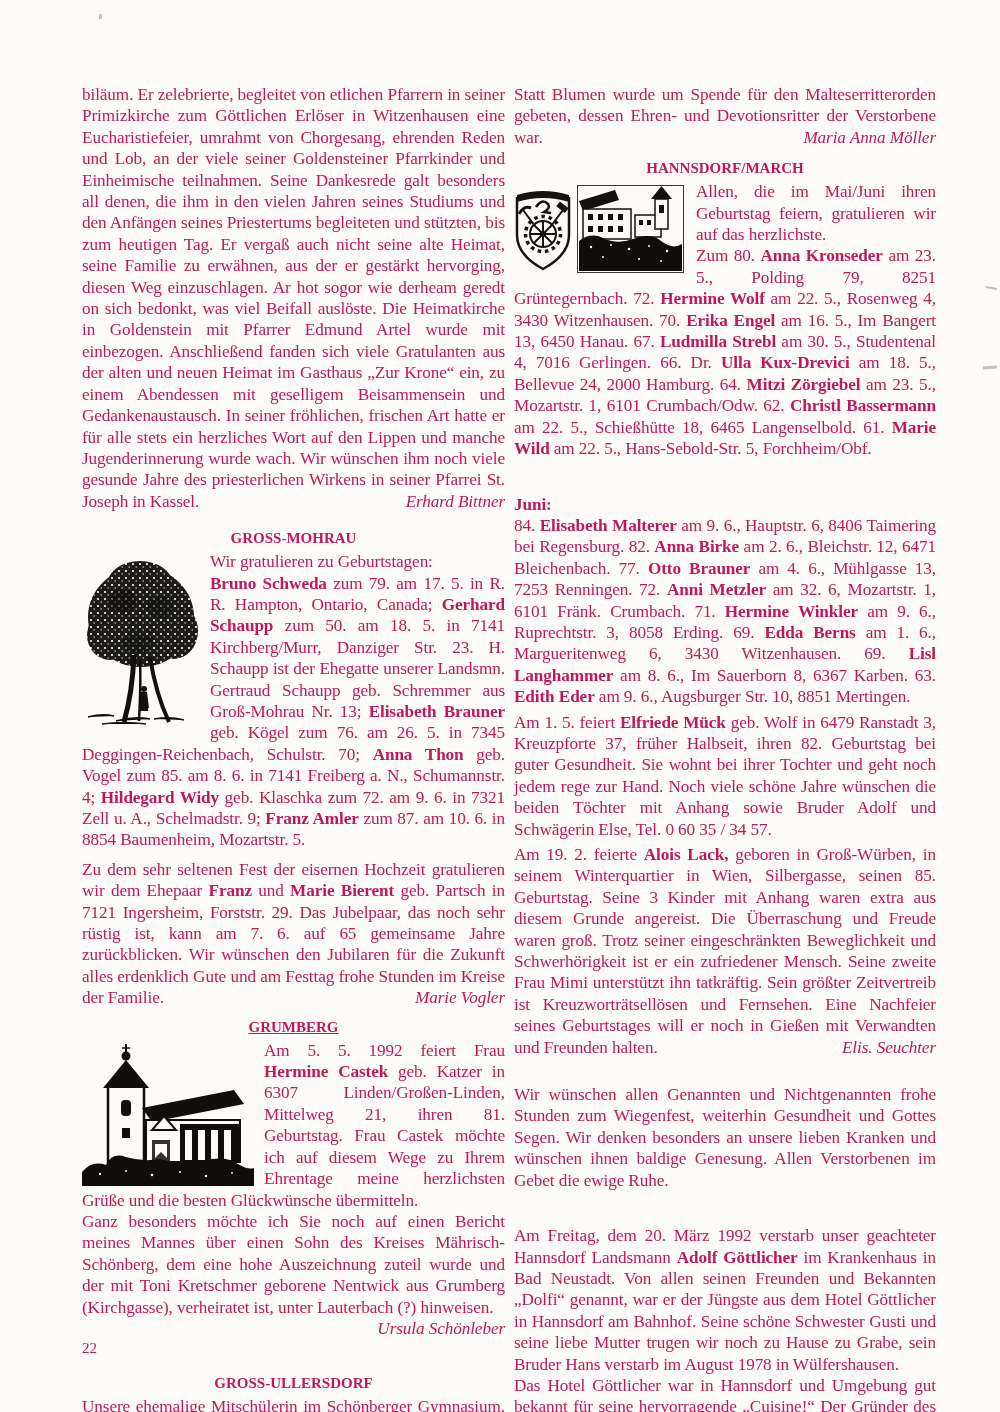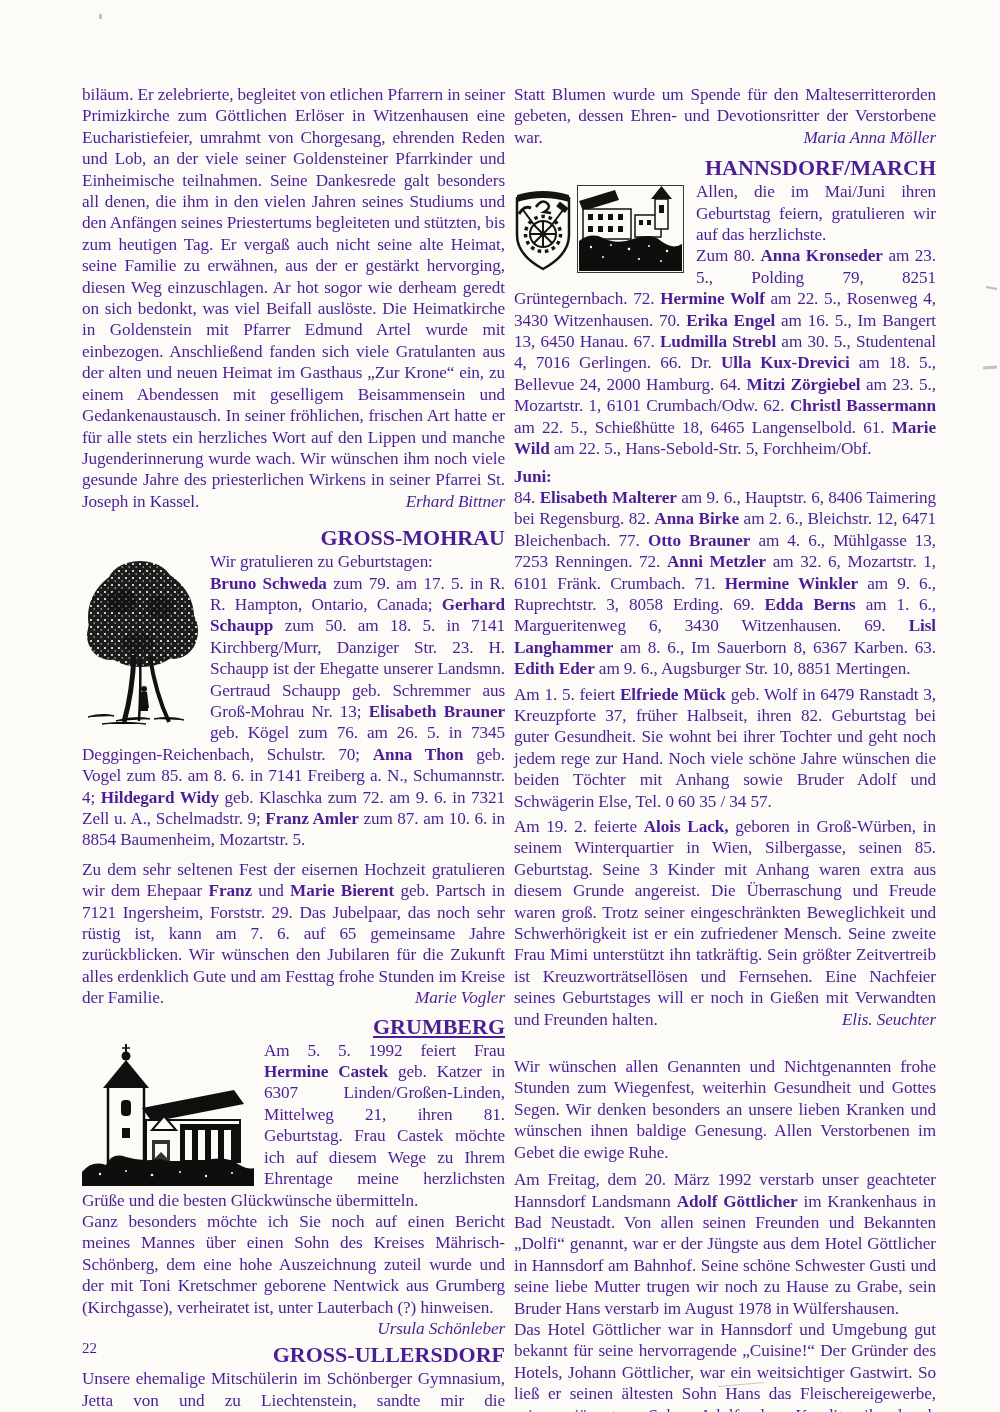--- a/index.html
+++ b/index.html
@@ -1,29 +1,29 @@
 <!DOCTYPE html>
 <html lang="de"><head>
 <meta charset="utf-8">
 <style>
   html,body{margin:0;padding:0;background:#e8e8e6;}
   .page{position:relative;width:1000px;height:1412px;background:#fcfbf8;overflow:hidden;
-        font-family:"Liberation Serif","DejaVu Serif",serif;color:#4c1d95;}
+        font-family:"Liberation Serif","DejaVu Serif",serif;color:#be185d;}
   .columns{position:absolute;left:82px;top:84px;width:854px;display:flex;gap:9px;}
   .col{width:423px;}
   .col.right{width:422px;}
   p{margin:0;font-size:17.2px;line-height:21.4px;text-align:justify;
     letter-spacing:-0.1px;hyphens:auto;-webkit-hyphens:auto;}
   b{font-weight:bold;}
-  h3{font-size:22px;line-height:20px;font-weight:bold;text-align:right;margin:16px 0 3px 0;}
+  h3{font-size:15px;line-height:20px;font-weight:bold;text-align:center;margin:16px 0 3px 0;}
   .label{font-weight:bold;text-align:left;}
   .sig{float:right;font-style:italic;padding-left:12px;}
   .clearfix::after{content:"";display:block;clear:both;}
   .mt8{margin-top:8px;text-decoration:underline;}.mt10{margin-top:10px;}.mt16{margin-top:8px;}
-  .mt18{margin-top:6px;}.mt20{margin-top:4px;}.mt26{margin-top:26px;}
+  .mt18{margin-top:34px;}.mt20{margin-top:4px;}.mt26{margin-top:26px;}
   .float-img{float:left;margin:4px 10px 2px 0;}
   .imgpair{float:left;margin:4px 12px 2px 0;display:flex;gap:5px;align-items:flex-start;}
   .page-number{position:absolute;left:82px;top:1340px;font-size:15px;}
   .artifact{position:absolute;background:#8a8a86;}
   .a1{left:986px;top:287px;width:11px;height:2px;transform:rotate(10deg);opacity:.55;}
   .a2{left:983px;top:366px;width:14px;height:3px;transform:rotate(-4deg);opacity:.5;}
   .a3{left:99px;top:14px;width:3px;height:5px;opacity:.5;}
   .a4{left:718px;top:1384px;width:46px;height:1px;transform:rotate(-5deg);opacity:.45;}
   svg{display:block;}
 </style>

